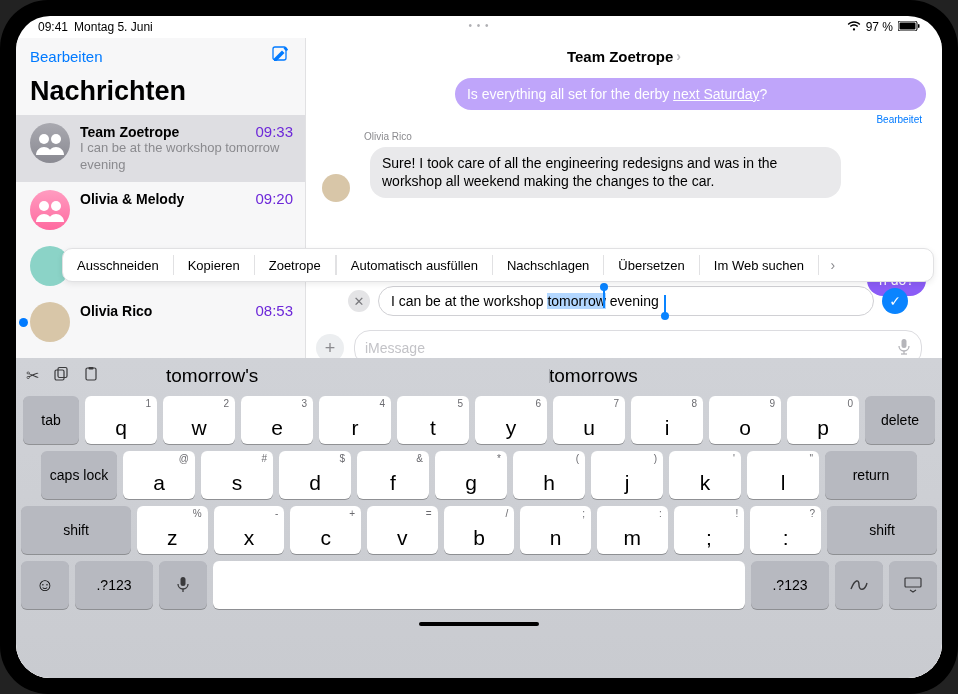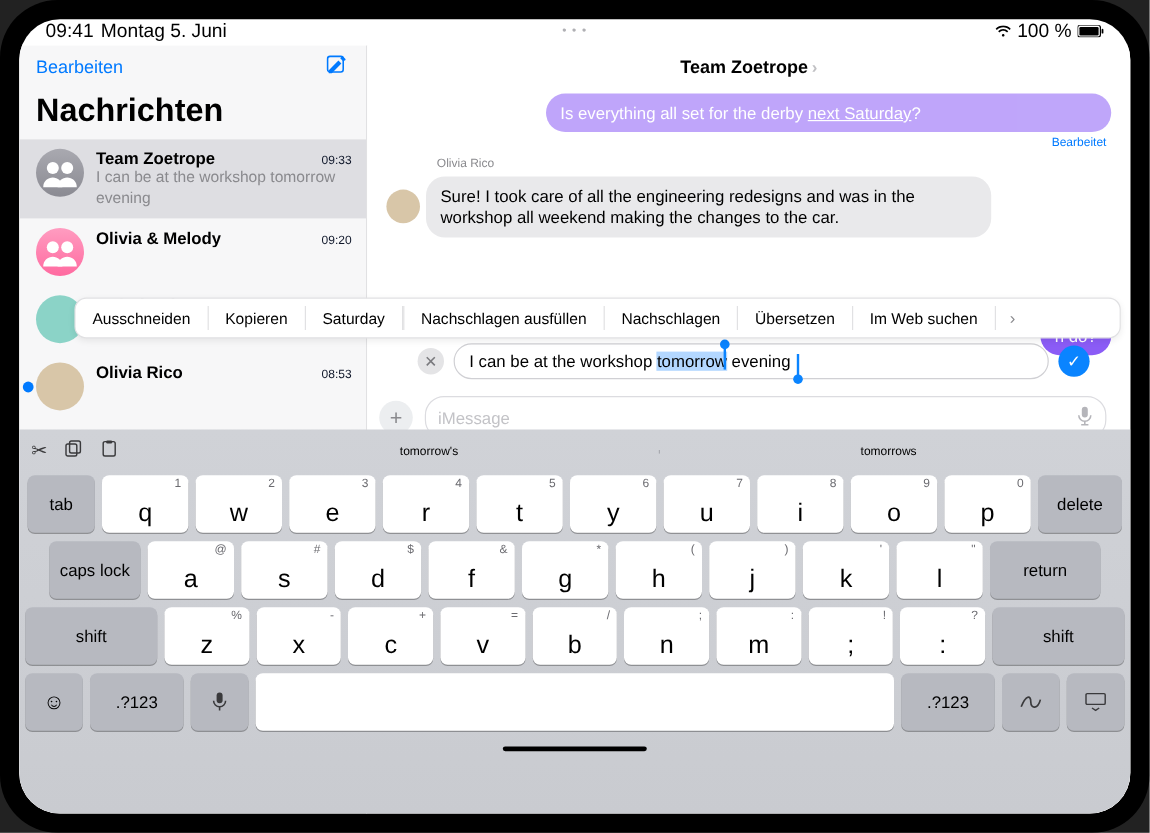--- a/index.html
+++ b/index.html
@@ -1,21 +1,21 @@
 <!DOCTYPE html>
 <html><head>
 <meta charset="utf-8">
 <style>
 * { margin: 0; padding: 0; box-sizing: border-box; font-family: -apple-system, BlinkMacSystemFont, "Helvetica Neue", sans-serif; -webkit-font-smoothing: antialiased; }
 body { background: #222; display: flex; align-items: center; justify-content: center; height: 694px; width: 958px; }
 .device { width: 958px; height: 694px; background: #000; border-radius: 48px; padding: 16px; position: relative; }
 .screen { width: 100%; height: 100%; background: #fff; border-radius: 34px; overflow: hidden; position: relative; display: flex; flex-direction: column; }
 
 
-.status-bar { height: 22px; display: flex; justify-content: space-between; align-items: center; padding: 0 22px; font-size: 16px; font-weight: 500; color: #000; }
+.status-bar { height: 22px; display: flex; justify-content: space-between; align-items: center; padding: 0 22px; font-size: 12px; font-weight: 500; color: #000; }
 .status-left { display: flex; gap: 6px; }
 .status-right { display: flex; gap: 5px; align-items: center; }
 
 
 .app { flex: 1; display: flex; min-height: 0; position: relative; }
 
 
 .sidebar { width: 290px; border-right: 1px solid #e1e1e3; display: flex; flex-direction: column; background: #f7f7f8; }
 .sidebar-header { display: flex; justify-content: space-between; align-items: center; padding: 6px 14px 2px; }
 .sidebar-header .edit { color: #007aff; font-size: 15px; }
@@ -26,36 +26,36 @@
 .convo.selected { background: #dedee2; }
 .avatar { width: 40px; height: 40px; border-radius: 50%; flex-shrink: 0; display: flex; align-items: center; justify-content: center; font-size: 18px; overflow: hidden; }
 .avatar.group { background: linear-gradient(#a9a9b0,#8a8a92); color: #fff; }
 .avatar.pink { background: linear-gradient(#ff9cc0,#ff6aa0); }
 .avatar.melody { background: #8bd3c7; }
 .avatar.olivia { background: #d8c6a8; }
 .avatar svg { width: 100%; height: 100%; }
 .convo-body { flex: 1; min-width: 0; }
 .convo-row1 { display: flex; justify-content: space-between; align-items: baseline; }
 .convo-name { font-size: 14px; font-weight: 600; color: #000; white-space: nowrap; overflow: hidden; text-overflow: ellipsis; }
-.convo-time { font-size: 10px; color: #0f172a; flex-shrink: 0; margin-left: 18px; }
+.convo-time { font-size: 15px; color: #6d28d9; flex-shrink: 0; margin-left: 18px; }
 .convo-preview { font-size: 13px; color: #8a8a8e; line-height: 1.3; max-height: 34px; overflow: hidden; }
 .unread-dot { width: 9px; height: 9px; background: #007aff; border-radius: 50%; position: absolute; left: 3px; top: 24px; }
 
 
 .pane { flex: 1; display: flex; flex-direction: column; background: #fff; position: relative; }
 .pane-header { height: 36px; display: flex; align-items: center; justify-content: center; font-size: 15px; font-weight: 600; gap: 3px; color: #000; }
 .pane-header .chev { color: #c1c1c4; font-size: 14px; }
 .messages { flex: 1; padding: 0 16px; overflow: hidden; position: relative; }
 .bubble { border-radius: 16px; padding: 7px 12px; font-size: 14px; line-height: 1.3; max-width: 78%; margin: 4px 0; }
 .bubble.sent { background: #8b5cf6; color: #fff; margin-left: auto; position: relative; }
 .bubble.sent.faded { opacity: .55; }
 .bubble.recv { background: #e9e9eb; color: #000; }
 .edited { font-size: 10px; color: #007aff; text-align: right; margin: 2px 4px 6px 0; }
 .sender-name { font-size: 10px; color: #8a8a8e; margin: 6px 0 1px 42px; }
-.recv-row { display: flex; gap: 5px; align-items: center; }
+.recv-row { display: flex; gap: 20px; align-items: flex-end; }
 .recv-row .avatar { width: 28px; height: 28px; }
 .retract-note { font-size: 9.5px; color: #8a8a8e; text-align: center; line-height: 1.3; margin: 6px 30px 4px; }
 .underline { text-decoration: underline; }
 
 
 .context-menu { position: absolute; left: 46px; right: 8px; top: 210px; background: #fff; border: 1px solid #e1e1e3; border-radius: 10px; height: 34px; display: flex; align-items: center; box-shadow: 0 2px 6px rgba(0,0,0,.08); z-index: 5; }
 .ctx-item { padding: 0 14px; font-size: 13px; color: #000; height: 100%; display: flex; align-items: center; white-space: nowrap; }
 .ctx-sep { width: 1px; height: 20px; background: #e1e1e3; }
 .ctx-more { width: 28px; display: flex; align-items: center; justify-content: center; color: #8a8a8e; font-size: 14px; }
 
@@ -76,21 +76,21 @@
 .compose-row { position: absolute; left: 300px; right: 20px; top: 292px; display: flex; align-items: center; gap: 10px; }
 .plus-btn { width: 28px; height: 28px; border-radius: 50%; background: #eceef0; color: #8a8a8e; display: flex; align-items: center; justify-content: center; font-size: 18px; }
 .compose-field { flex: 1; border: 1px solid #dcdce0; border-radius: 16px; height: 30px; display: flex; align-items: center; padding: 17px 10px; color: #c3c3c7; font-size: 14px; justify-content: space-between; }
 .mic { color: #b5b5ba; }
 
 
 .keyboard { background: linear-gradient(#d0d2d7,#c9cbd0); flex-shrink: 0; padding-bottom: 6px; position: absolute; left:0; right:0; bottom:0; border-bottom-left-radius: 34px; border-bottom-right-radius: 34px;}
 .kb-toolbar { height: 36px; display: flex; align-items: center; padding: 0 10px; }
 .kb-tools { display: flex; gap: 14px; color: #3a3a3c; font-size: 16px; width: 140px; }
 .suggestions { flex: 1; display: flex; }
-.sugg { flex: 1; text-align: center; font-size: 10px; color: #000; position: relative; }
+.sugg { flex: 1; text-align: left; font-size: 19px; color: #000; position: relative; }
 .sugg + .sugg::before { content:''; position:absolute; left:0; top:4px; bottom:4px; width:1px; background:#a8aab0; }
 .kb-rows { padding: 2px 5px; }
 .kb-row { display: flex; gap: 6px; margin-bottom: 7px; justify-content: center; }
 .key { background: #fff; border-radius: 6px; box-shadow: 0 1px 0 rgba(0,0,0,.3); display: flex; flex-direction: column; align-items: center; justify-content: flex-end; height: 48px; position: relative; padding-bottom: 4px; }
 .key.letter { width: 72px; font-size: 21px; color: #000; }
 .key .alt { position: absolute; top: 2px; right: 6px; font-size: 10px; color: #6b6b70; }
 .key.fn { background: #b7b9c0; color: #000; font-size: 14px; justify-content: center; padding: 0; }
 .key.fn.icon { font-size: 18px; }
 .kb-row4 { align-items: stretch; }
 .space-key { flex: 1; background: #fff; border-radius: 6px; box-shadow: 0 1px 0 rgba(0,0,0,.3); height: 48px; }
@@ -107,21 +107,21 @@
 
   <div class="status-bar">
     <div class="status-left">
       <span>09:41</span>
       <span>Montag 5. Juni</span>
     </div>
     <div class="status-right">
       <span><svg width="14" height="10" viewBox="0 0 14 10">
               <path d="M7 9.5c.6 0 1.1-.5 1.1-1.1S7.6 7.3 7 7.3s-1.1.5-1.1 1.1S6.4 9.5 7 9.5zM3.8 6.1C4.7 5.2 5.8 4.7 7 4.7s2.3.5 3.2 1.4l1-1C9.9 3.8 8.5 3.2 7 3.2S4.1 3.8 2.8 5.1l1 1zM.7 3C2.4 1.3 4.6.3 7 .3s4.6 1 6.3 2.7l-1 1C10.9 2.6 9 1.8 7 1.8S3.1 2.6 1.7 4l-1-1z" fill="#000"></path>
             </svg></span>
-      <span>100 %</span>
+      <span>97 %</span>
       <span><svg width="22" height="10" viewBox="0 0 22 10">
               <rect x="0" y="0" width="19" height="10" rx="2" fill="none" stroke="#000" stroke-width="1"></rect>
               <rect x="1.5" y="1.5" width="16" height="7" rx="1" fill="#000"></rect>
               <rect x="20" y="3" width="1.5" height="4" rx="1" fill="#000"></rect>
             </svg></span>
     </div>
   </div>
 
   <div class="app">
 
@@ -208,24 +208,24 @@
         </div>
         <div style="position:absolute; right:16px; top:186px;" class="bubble sent">n do?</div>
       </div>
     </div>
 
     <div class="context-menu">
       <div class="ctx-item">Ausschneiden</div>
           <div class="ctx-sep"></div>
       <div class="ctx-item">Kopieren</div>
           <div class="ctx-sep"></div>
-      <div class="ctx-item">Saturday</div>
-          <div class="ctx-sep"></div>
-          <div class="ctx-sep"></div>
-      <div class="ctx-item">Nachschlagen ausfüllen</div>
+      <div class="ctx-item">Zoetrope</div>
+          <div class="ctx-sep"></div>
+          <div class="ctx-sep"></div>
+      <div class="ctx-item">Automatisch ausfüllen</div>
           <div class="ctx-sep"></div>
       <div class="ctx-item">Nachschlagen</div>
           <div class="ctx-sep"></div>
       <div class="ctx-item">Übersetzen</div>
           <div class="ctx-sep"></div>
       <div class="ctx-item">Im Web suchen</div>
           <div class="ctx-sep"></div>
       <div class="ctx-more">›</div>
     </div>
 

